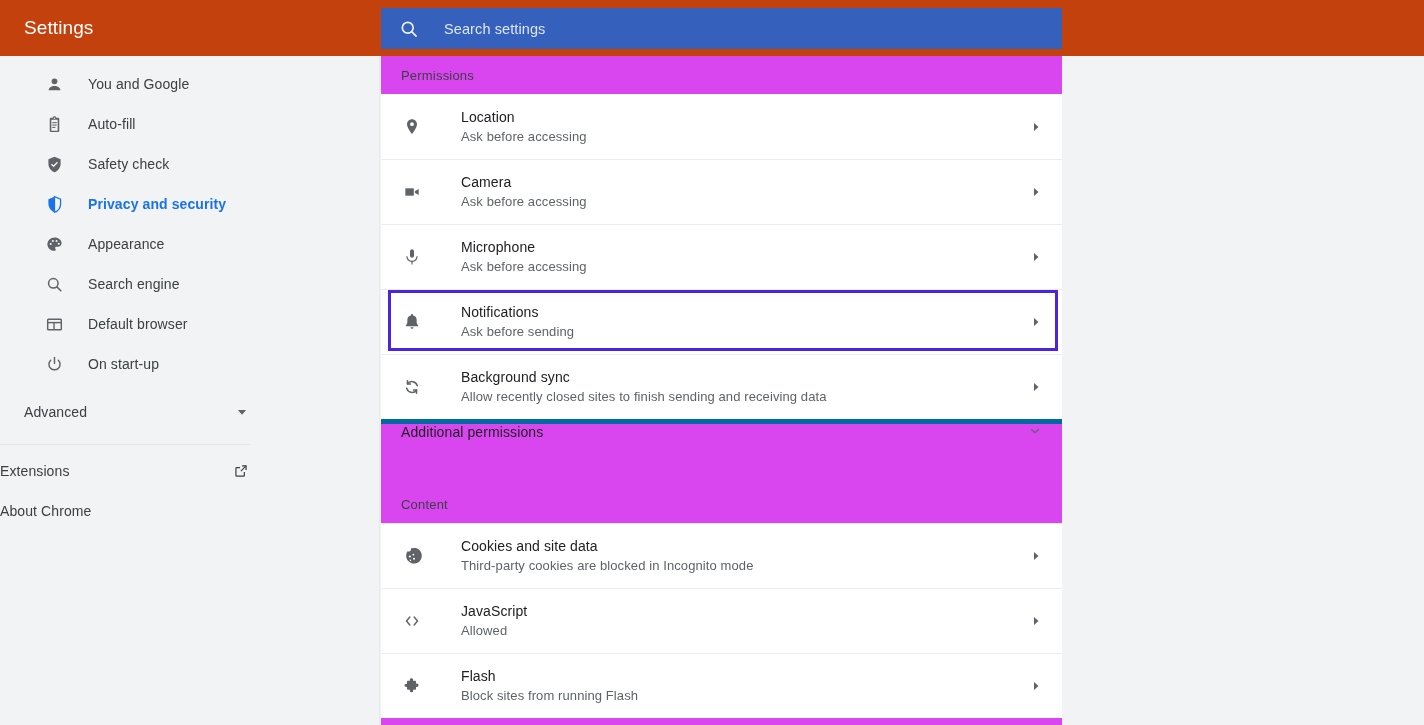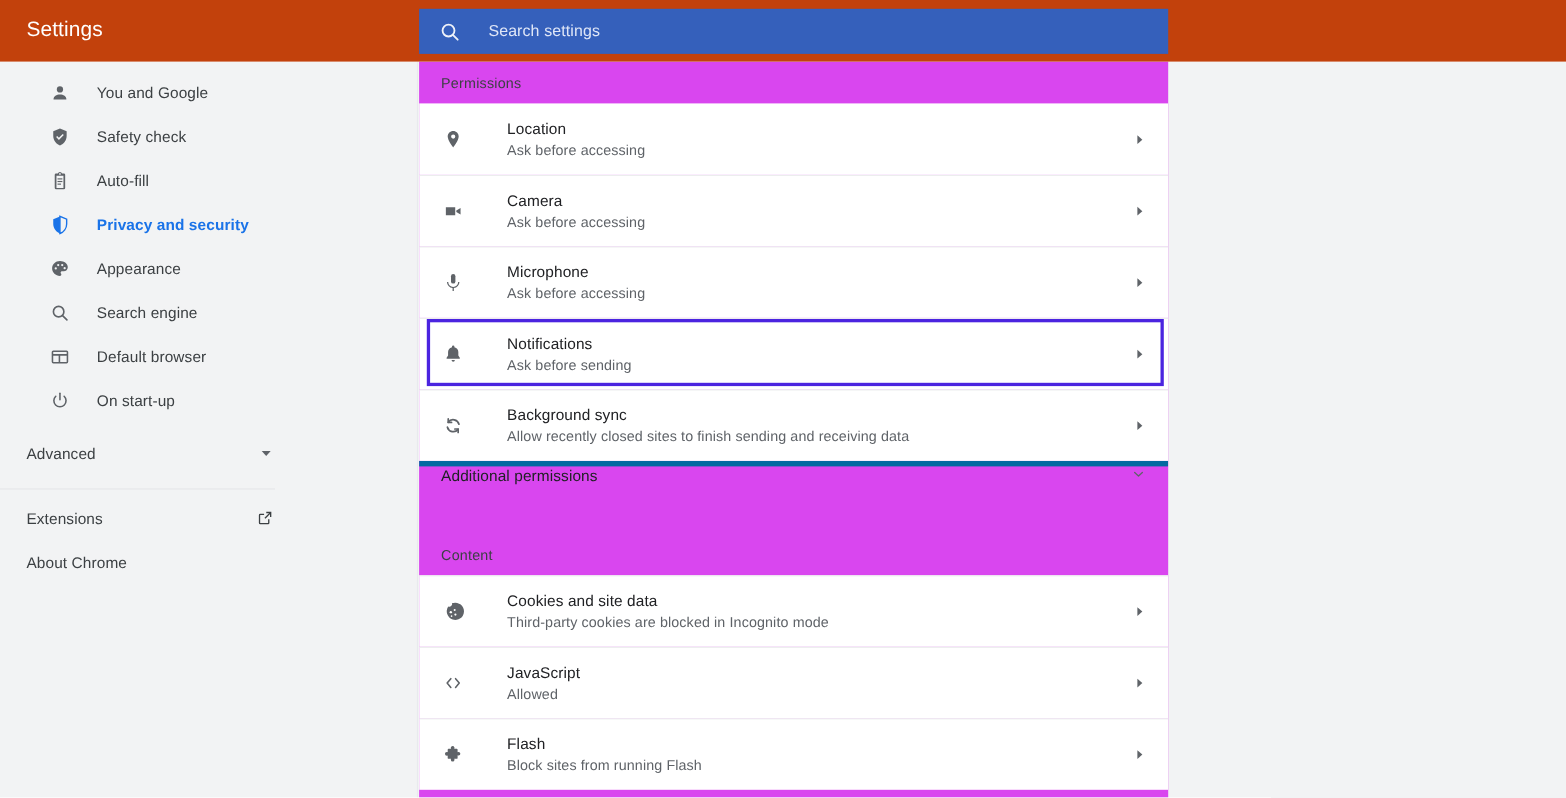--- a/index.html
+++ b/index.html
@@ -81,21 +81,21 @@
     margin-left: auto;
     width: 14px; height: 14px; color: #5f6368;
     display: flex; align-items: center; justify-content: center;
   }
   .sidebar-divider {
     height: 1px; background: #e4e6e8;
     width: 250px; margin: 12px 0 0 0;
   }
   .bottom-item {
     height: 40px; display: flex; align-items: center;
-    padding-left: 24px; padding-right: 130px;
+    padding-right: 130px;
     cursor: pointer;
   }
   .bottom-label { font-size: 14px; color: #3c4043; font-weight: 500; letter-spacing: .1px; }
   .bottom-extico { margin-left: auto; width: 16px; height: 16px; color: #3c4043; }
 
   
   .content-bg {
     position: absolute; left: 380px; top: 56px;
     width: 1044px; height: 669px;
     background: #f2f3f4;
@@ -191,37 +191,37 @@
           <circle cx="12" cy="8" r="3.6"></circle>
           <path d="M4.6 19.4c0-3.6 3.4-5.6 7.4-5.6s7.4 2 7.4 5.6z"></path>
         </svg>
       </span>
       <span class="nav-label">You and Google</span>
     </div>
 
     <div class="nav-item">
       <span class="nav-icon">
         <svg viewBox="0 0 24 24" width="19" height="19" fill="currentColor">
-          <path d="M12 2.2 4.3 5.4v5.5c0 4.8 3.3 9.3 7.7 10.9 4.4-1.6 7.7-6.1 7.7-10.9V5.4z"></path>
-          <path d="M10.8 15.4 7.6 12.2l1.2-1.2 2 2 4.4-4.4 1.2 1.2z" fill="#f2f3f4"></path>
-        </svg>
-      </span>
-      <span class="nav-label">Safety check</span>
-    </div>
-
-    <div class="nav-item">
-      <span class="nav-icon">
-        <svg viewBox="0 0 24 24" width="19" height="19" fill="currentColor">
           <path d="M16.5 3.5h-2.1a2.5 2.5 0 0 0-4.8 0H7.5A1.5 1.5 0 0 0 6 5v15a1.5 1.5 0 0 0 1.5 1.5h9A1.5 1.5 0 0 0 18 20V5a1.5 1.5 0 0 0-1.5-1.5zM12 3a1 1 0 1 1 0 2 1 1 0 0 1 0-2zm4 17H8V6h8z"></path>
           <rect x="9.2" y="9" width="5.6" height="1.3"></rect>
           <rect x="9.2" y="12" width="5.6" height="1.3"></rect>
           <rect x="9.2" y="15" width="4" height="1.3"></rect>
         </svg>
       </span>
       <span class="nav-label">Auto-fill</span>
+    </div>
+
+    <div class="nav-item">
+      <span class="nav-icon">
+        <svg viewBox="0 0 24 24" width="19" height="19" fill="currentColor">
+          <path d="M12 2.2 4.3 5.4v5.5c0 4.8 3.3 9.3 7.7 10.9 4.4-1.6 7.7-6.1 7.7-10.9V5.4z"></path>
+          <path d="M10.8 15.4 7.6 12.2l1.2-1.2 2 2 4.4-4.4 1.2 1.2z" fill="#f2f3f4"></path>
+        </svg>
+      </span>
+      <span class="nav-label">Safety check</span>
     </div>
 
     <div class="nav-item active">
       <span class="nav-icon">
         <svg viewBox="0 0 24 24" width="19" height="19" fill="currentColor">
           <path d="M12 2.2 4.3 5.4v5.5c0 4.8 3.3 9.3 7.7 10.9V2.2z"></path>
           <path d="M12 2.2v19.6c4.4-1.6 7.7-6.1 7.7-10.9V5.4z" fill="none" stroke="currentColor" stroke-width="1.6"></path>
         </svg>
       </span>
       <span class="nav-label">Privacy and security</span>

